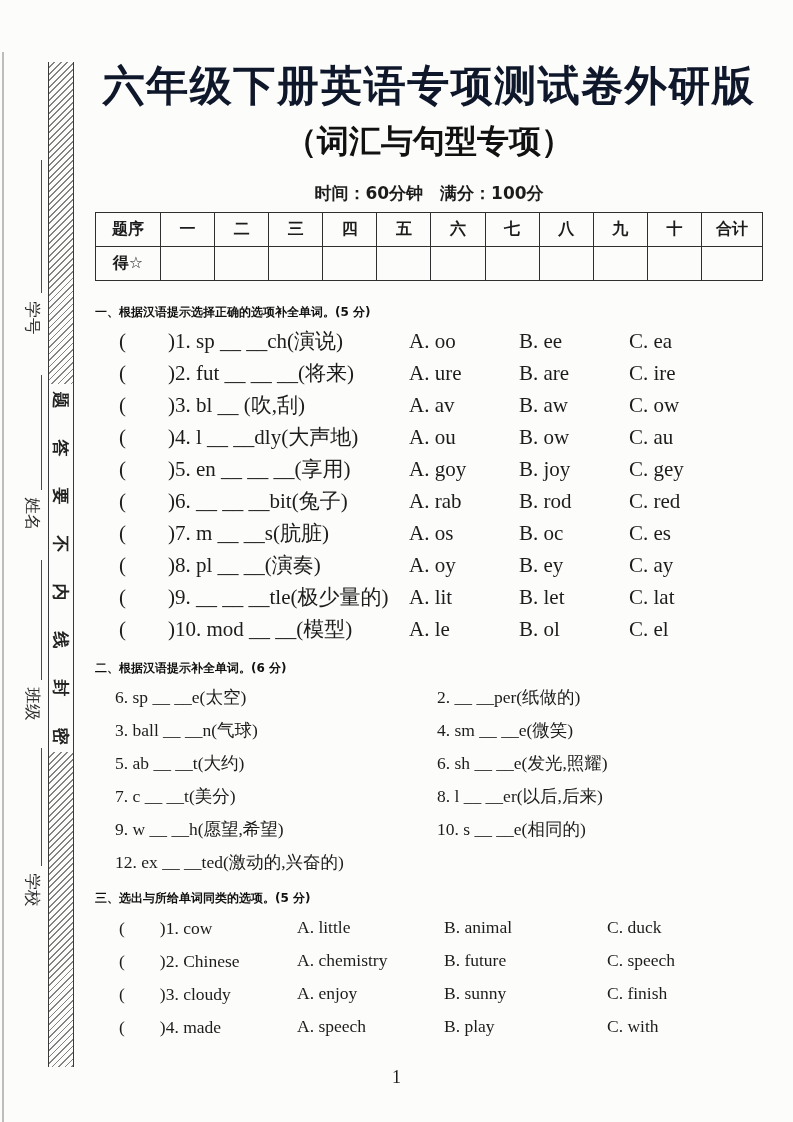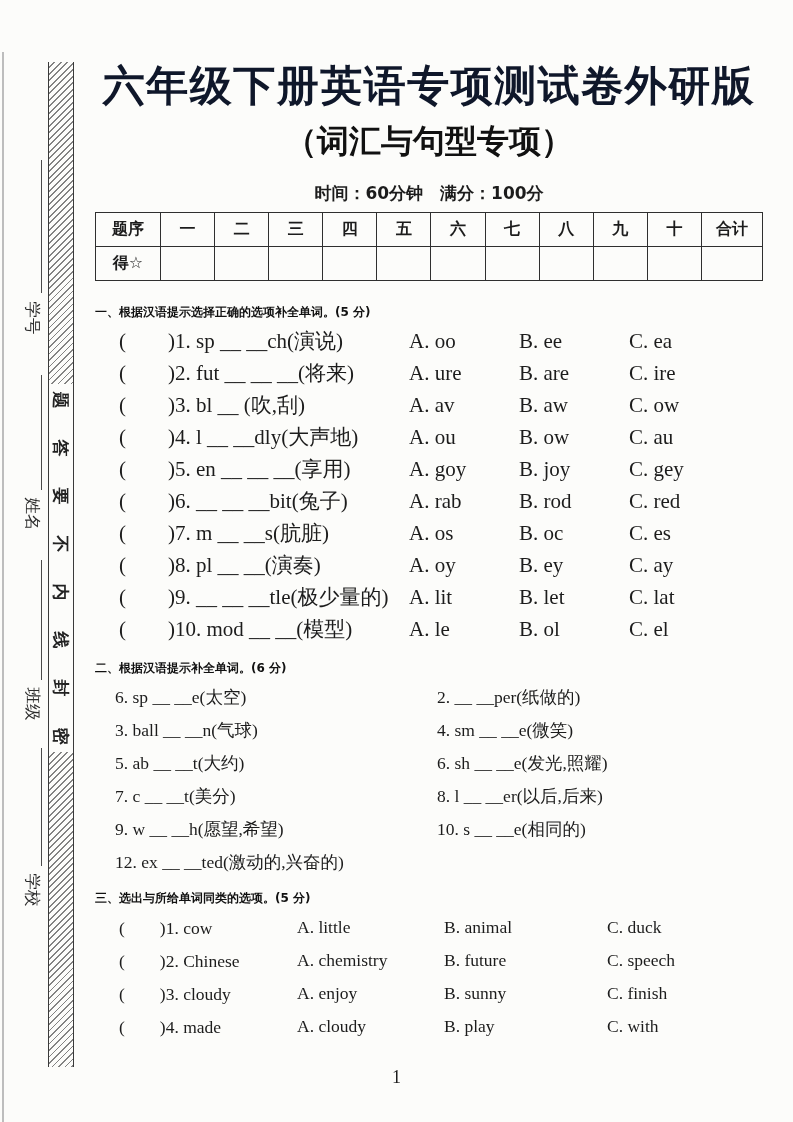--- a/index.html
+++ b/index.html
@@ -262,20 +262,20 @@
       <span class="opt">C. speech</span>
     </div>
     <div class="mcq3-row">
       <span class="stem">(　　)3. cloudy</span>
       <span class="opt">A. enjoy</span>
       <span class="opt">B. sunny</span>
       <span class="opt">C. finish</span>
     </div>
     <div class="mcq3-row">
       <span class="stem">(　　)4. made</span>
-      <span class="opt">A. cloudy</span>
+      <span class="opt">A. speech</span>
       <span class="opt">B. play</span>
       <span class="opt">C. with</span>
     </div>
   </div>
 
   <div class="page-num">1</div>
 </div>
 
 </body></html>

